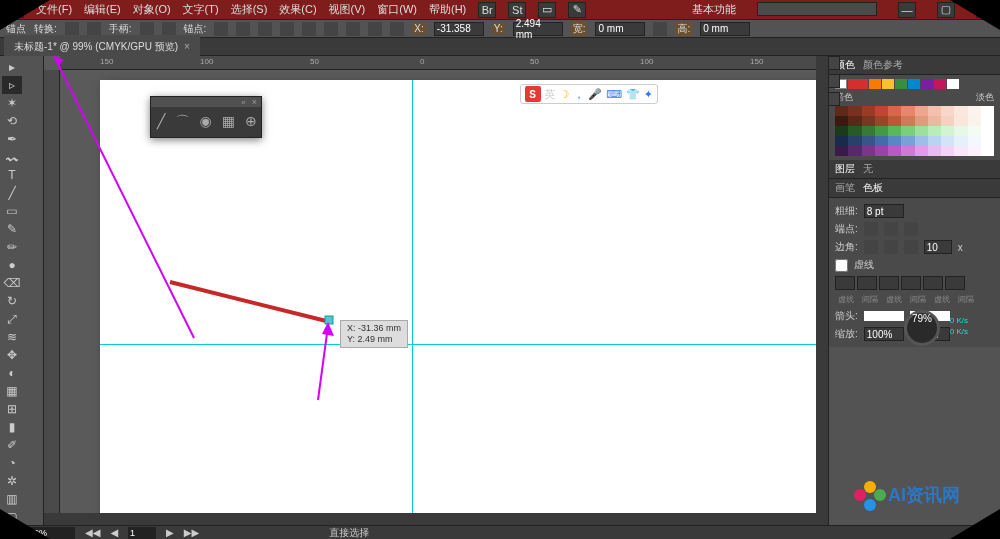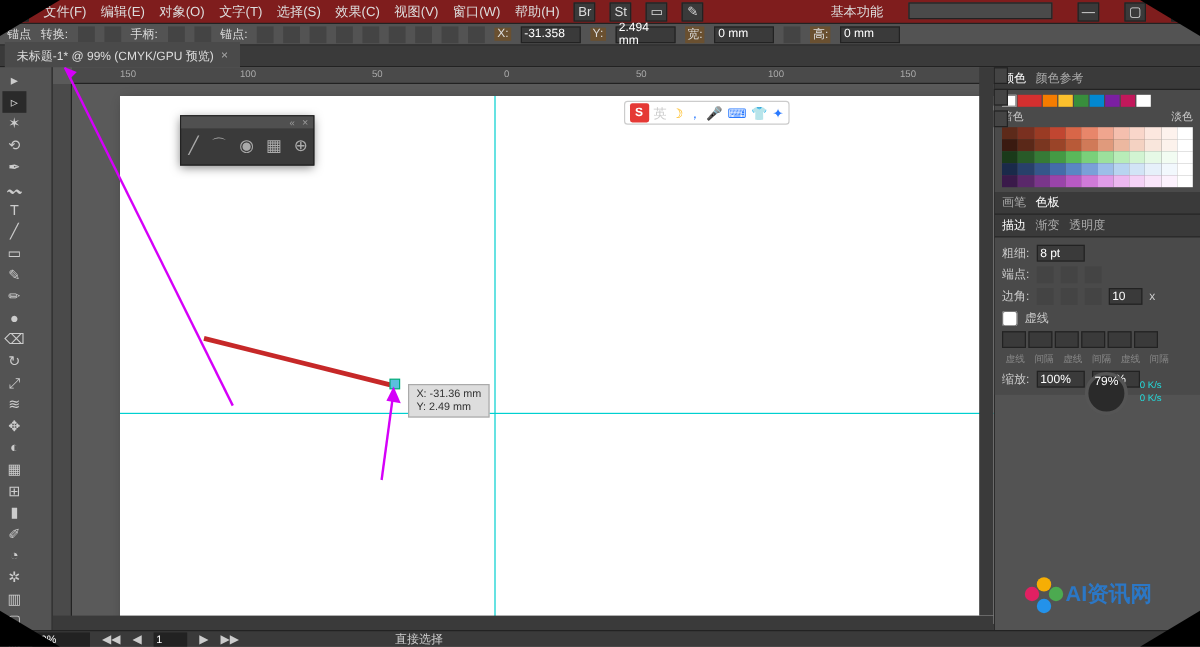--- a/index.html
+++ b/index.html
@@ -312,31 +312,30 @@
           <div style="background:#d07ad8"></div>
           <div style="background:#e09ce8"></div>
           <div style="background:#ecb8f0"></div>
           <div style="background:#f4d2f6"></div>
           <div style="background:#f9e6fa"></div>
           <div style="background:#fcf2fd"></div>
           <div style="background:#fff"></div>
       </div>
     </div>
 
+    <div class="panel-hdr">
+      <span class="active">图层</span>
+      <span>无</span>
+    </div>
 
     <div class="panel-hdr">
       <span>画笔</span>
       <span class="active">色板</span>
     </div>
 
-    <div class="panel-hdr">
-      <span class="active">描边</span>
-      <span>渐变</span>
-      <span>透明度</span>
-    </div>
     <div class="panel-body">
       <div class="stroke-row">
         <span>粗细:</span>
         <span class="stroke-input">8 pt</span>
       </div>
       <div class="stroke-row">
         <span>端点:</span>
         <span class="prop-icon"></span>
         <span class="prop-icon"></span>
         <span class="prop-icon"></span>
@@ -361,20 +360,25 @@
         <span class="stroke-input" style="width:20px"></span>
         <span class="stroke-input" style="width:20px"></span>
       </div>
       <div class="stroke-row" style="gap:2px;font-size:8px;color:#888">
         <span style="width:22px;text-align:center">虚线</span>
         <span style="width:22px;text-align:center">间隔</span>
         <span style="width:22px;text-align:center">虚线</span>
         <span style="width:22px;text-align:center">间隔</span>
         <span style="width:22px;text-align:center">虚线</span>
         <span style="width:22px;text-align:center">间隔</span>
+      </div>
+      <div class="stroke-row">
+        <span>箭头:</span>
+        <span class="dash-preview"></span>
+        <span class="dash-preview"></span>
       </div>
       <div class="stroke-row">
         <span>缩放:</span>
         <span class="stroke-input">100%</span>
         <span class="stroke-input">100%</span>
       </div>
     </div>
   </div>
 </div>
 

